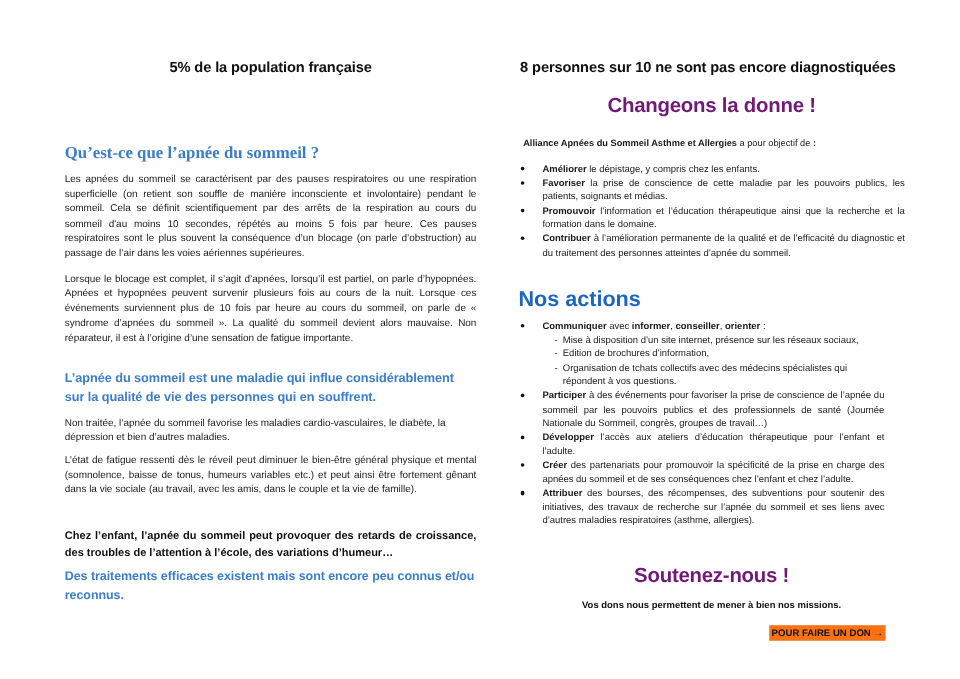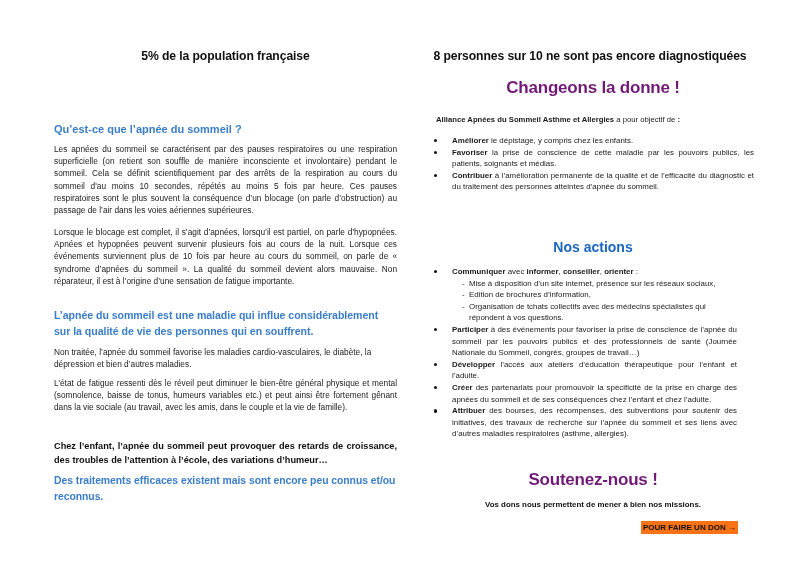--- a/index.html
+++ b/index.html
@@ -16,29 +16,29 @@
     .h-right { left: 420px; top: 48px; width: 340px; }
 
     .pink-title {
       position: absolute; font-weight: bold; color: #701a75; text-align: center;
       font-size: 17px; letter-spacing: -0.2px;
     }
     .changeons { left: 432px; top: 78px; width: 322px; }
     .soutenez { left: 432px; top: 470px; width: 322px; }
 
     .blue-sub {
-      position: absolute; font-weight: bold; color: #3a7dc8; font-size: 11px; line-height: 14px;
+      position: absolute; font-weight: bold; color: #3a7dc8; font-size: 14px; line-height: 14px; font-family: Liberation Serif, serif;
     }
     .blue-big {
       position: absolute; font-weight: bold; color: #3a7dc8; font-size: 10.6px; line-height: 16px;
       letter-spacing: -0.05px;
     }
     .nos-actions {
-      position: absolute; left: 432px; top: 239px; width: 322px; text-align: center;
-      font-weight: bold; color: #1a66c2; font-size: 14px;
+      position: absolute; left: 432px; top: 239px; width: 322px; 
+      font-weight: bold; color: #1a66c2; font-size: 18px;
     }
 
     .para {
       position: absolute; font-size: 8.3px; line-height: 12.2px; text-align: justify; color: #1a1a1a;
     }
     .para-bold {
       position: absolute; font-size: 9.2px; line-height: 14px; text-align: justify; font-weight: bold; color: #111;
     }
 
     .intro-line {
@@ -98,20 +98,21 @@
 
 <div class="headline h-right">8 personnes sur 10 ne sont pas encore diagnostiquées</div>
 
 <div class="pink-title changeons">Changeons la donne !</div>
 
 <div class="intro-line"><b>Alliance Apnées du Sommeil Asthme et Allergies</b><span> a pour objectif de </span><b>:</b></div>
 
 <ul class="bullets obj">
   <li><span class="dot"></span><b>Améliorer</b><span> le dépistage, y compris chez les enfants.</span></li>
   <li><span class="dot"></span><b>Favoriser</b><span> la prise de conscience de cette maladie par les pouvoirs publics, les patients, soignants et médias.</span></li>
+  <li><span class="dot"></span><b>Promouvoir</b><span> l’information et l’éducation thérapeutique ainsi que la recherche et la formation dans le domaine.</span></li>
   <li><span class="dot"></span><b>Contribuer</b><span> à l’amélioration permanente de la qualité et de l’efficacité du diagnostic et du traitement des personnes atteintes d’apnée du sommeil.</span></li>
 </ul>
 
 <div class="nos-actions">Nos actions</div>
 
 <ul class="bullets actions">
   <li>
     <span class="dot"></span><b>Communiquer</b><span> avec </span><b>informer</b><span>, </span><b>conseiller</b><span>, </span><b>orienter</b><span> :</span>
     <ul class="sub">
       <li><span class="dash">-</span><span>Mise à disposition d’un site internet, présence sur les réseaux sociaux,</span></li>

